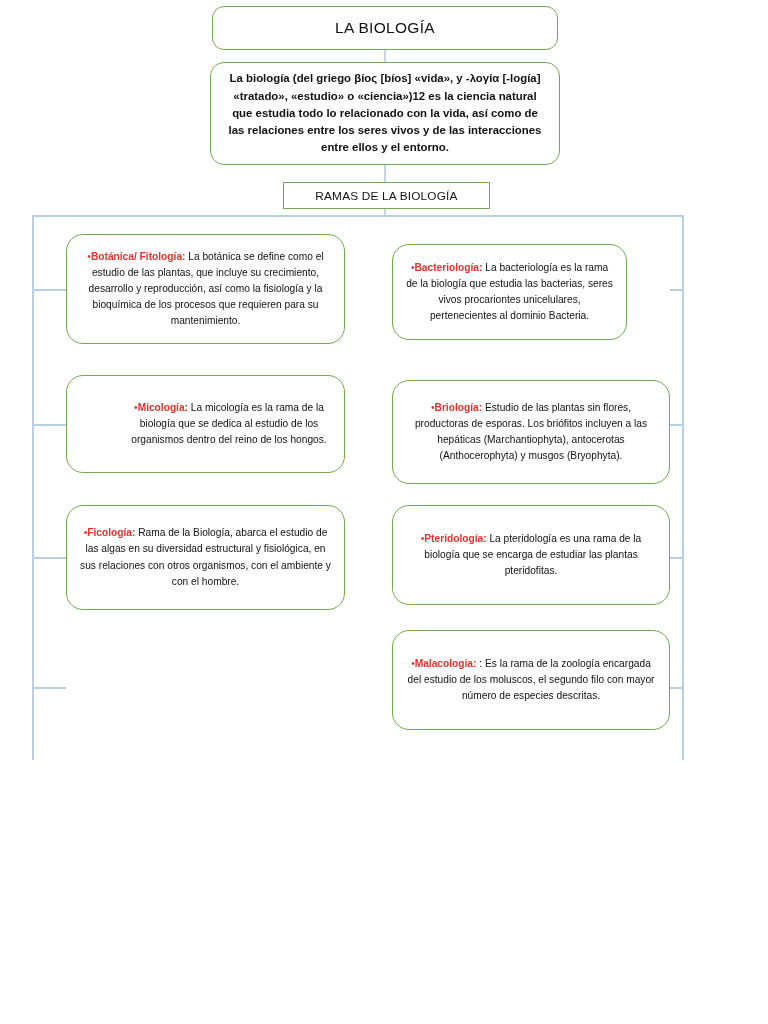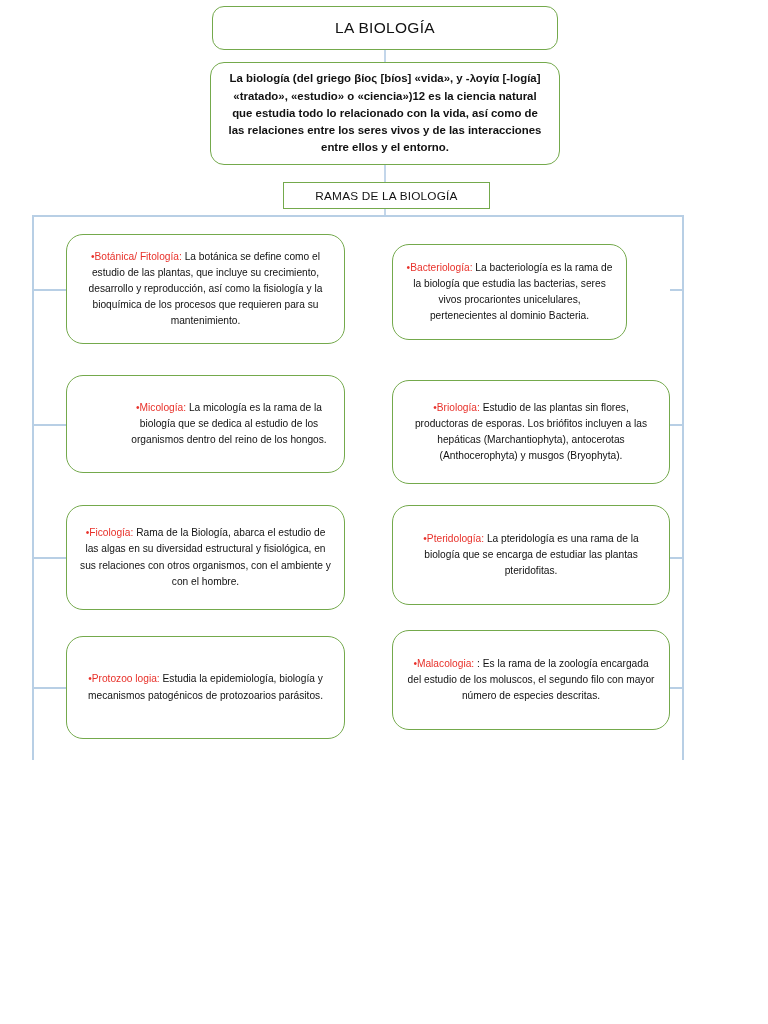--- a/index.html
+++ b/index.html
@@ -97,21 +97,21 @@
     box-sizing: border-box;
     width: 100%;
     padding: 0 13px;
     text-align: center;
     font-size: 10.2px;
     line-height: 1.58;
     color: #111;
   }
   .branch .term {
     color: #e8312a;
-    font-weight: 400;
+    font-weight: 700;
   }
   .branch .bullet { color: #e8312a; }
 
   
   #ribbon {
     position: absolute;
     left: 430px; top: 770px; width: 330px; height: 142px;
   }
   #ribbon svg { display: block; }
   #ribbon-label {
@@ -174,26 +174,20 @@
     </div>
   </div>
 
   <div class="branch" style="left:66px; top:505px; width:279px; height:105px;">
     <div class="inner">
       <span class="bullet">•</span><span class="term">Ficología:</span>
       <span>Rama de la Biología, abarca el estudio de las algas en su diversidad estructural y fisiológica, en sus relaciones con otros organismos, con el ambiente y con el hombre.</span>
     </div>
   </div>
 
-  <div class="branch" style="left:66px; top:636px; width:279px; height:103px;">
-    <div class="inner">
-      <span class="bullet">•</span><span class="term">Protozoo logia:</span>
-      <span>Estudia la epidemiología, biología y mecanismos patogénicos de protozoarios parásitos.</span>
-    </div>
-  </div>
 
   <div class="branch" style="left:392px; top:244px; width:235px; height:96px;">
     <div class="inner">
       <span class="bullet">•</span><span class="term">Bacteriología:</span>
       <span>La bacteriología es la rama de la biología que estudia las bacterias, seres vivos procariontes unicelulares, pertenecientes al dominio Bacteria.</span>
     </div>
   </div>
 
   <div class="branch" style="left:392px; top:380px; width:278px; height:104px;">
     <div class="inner">

